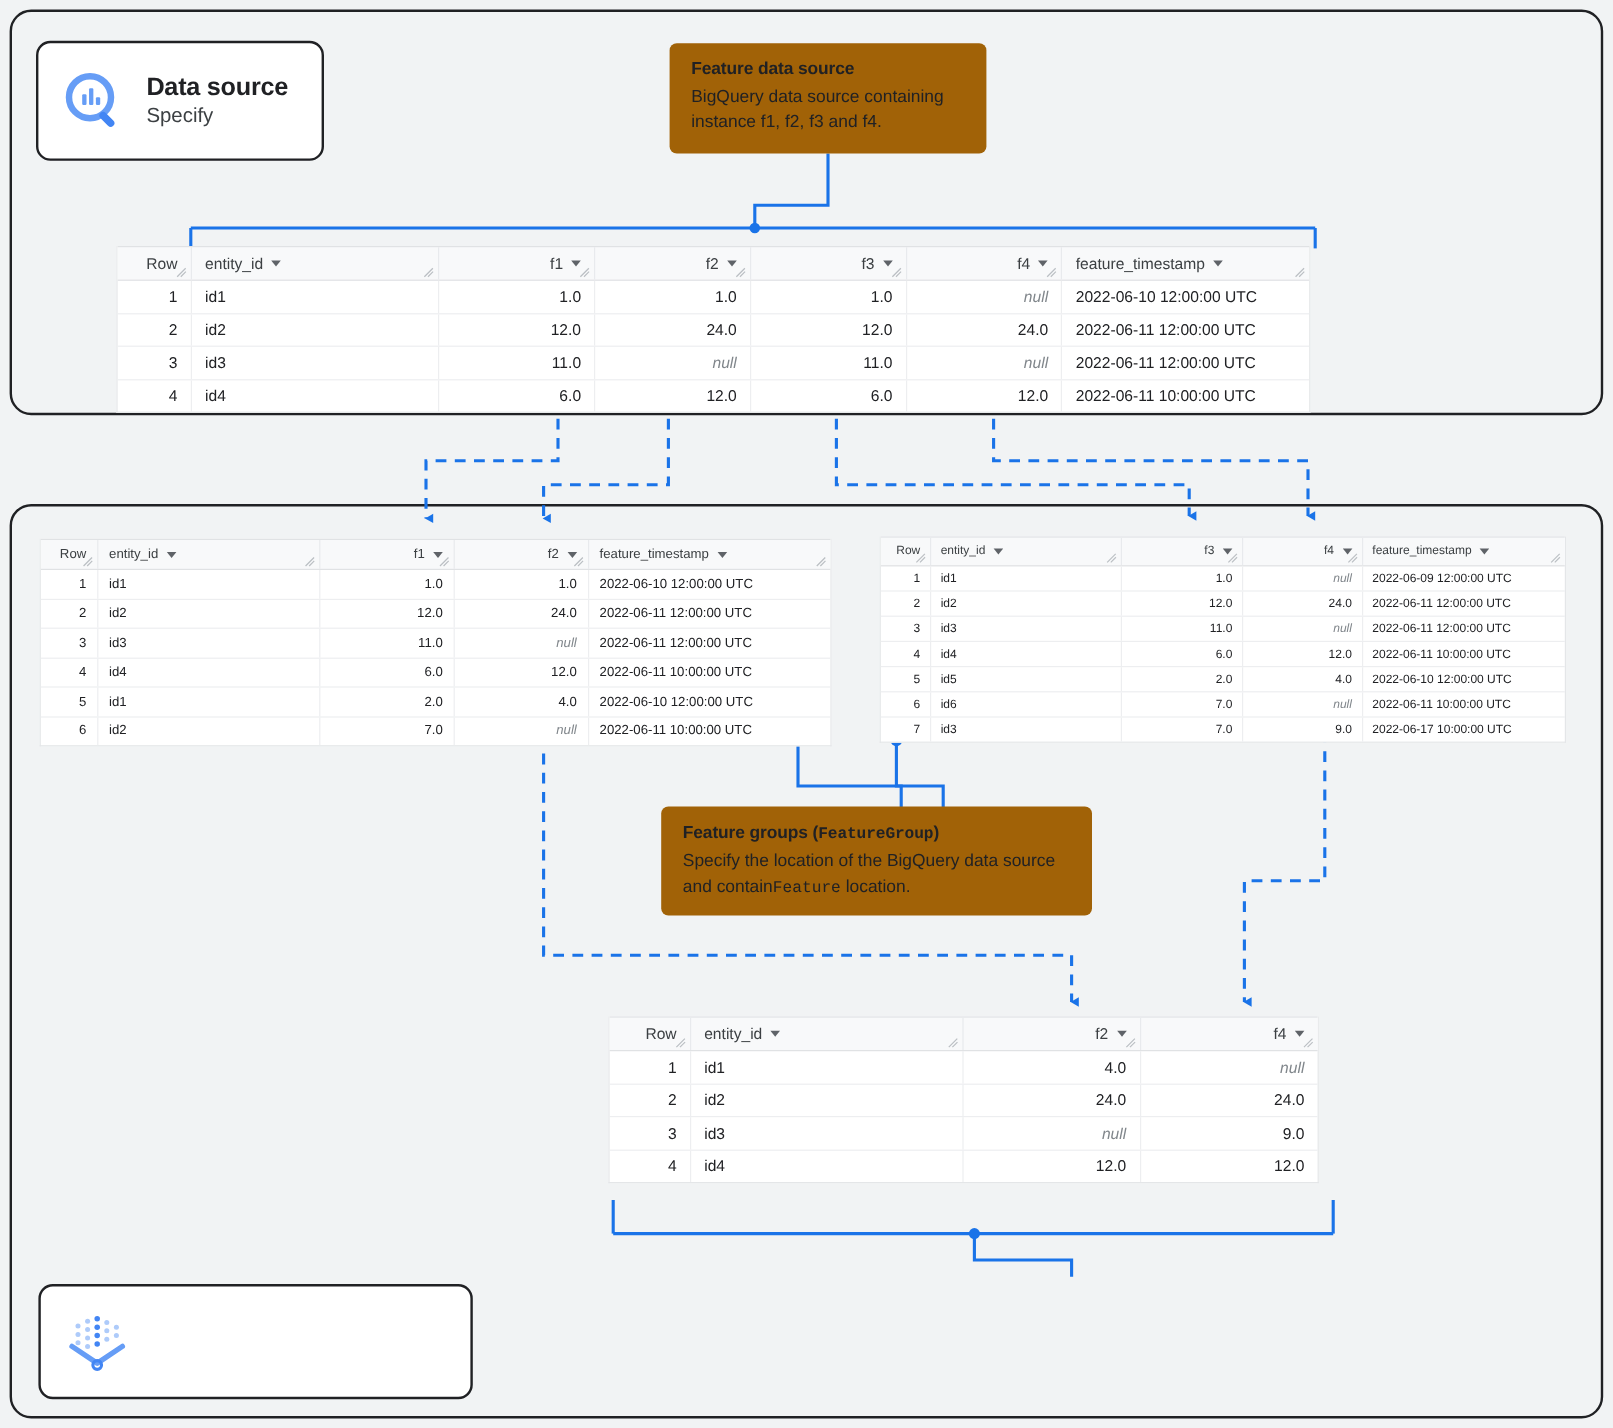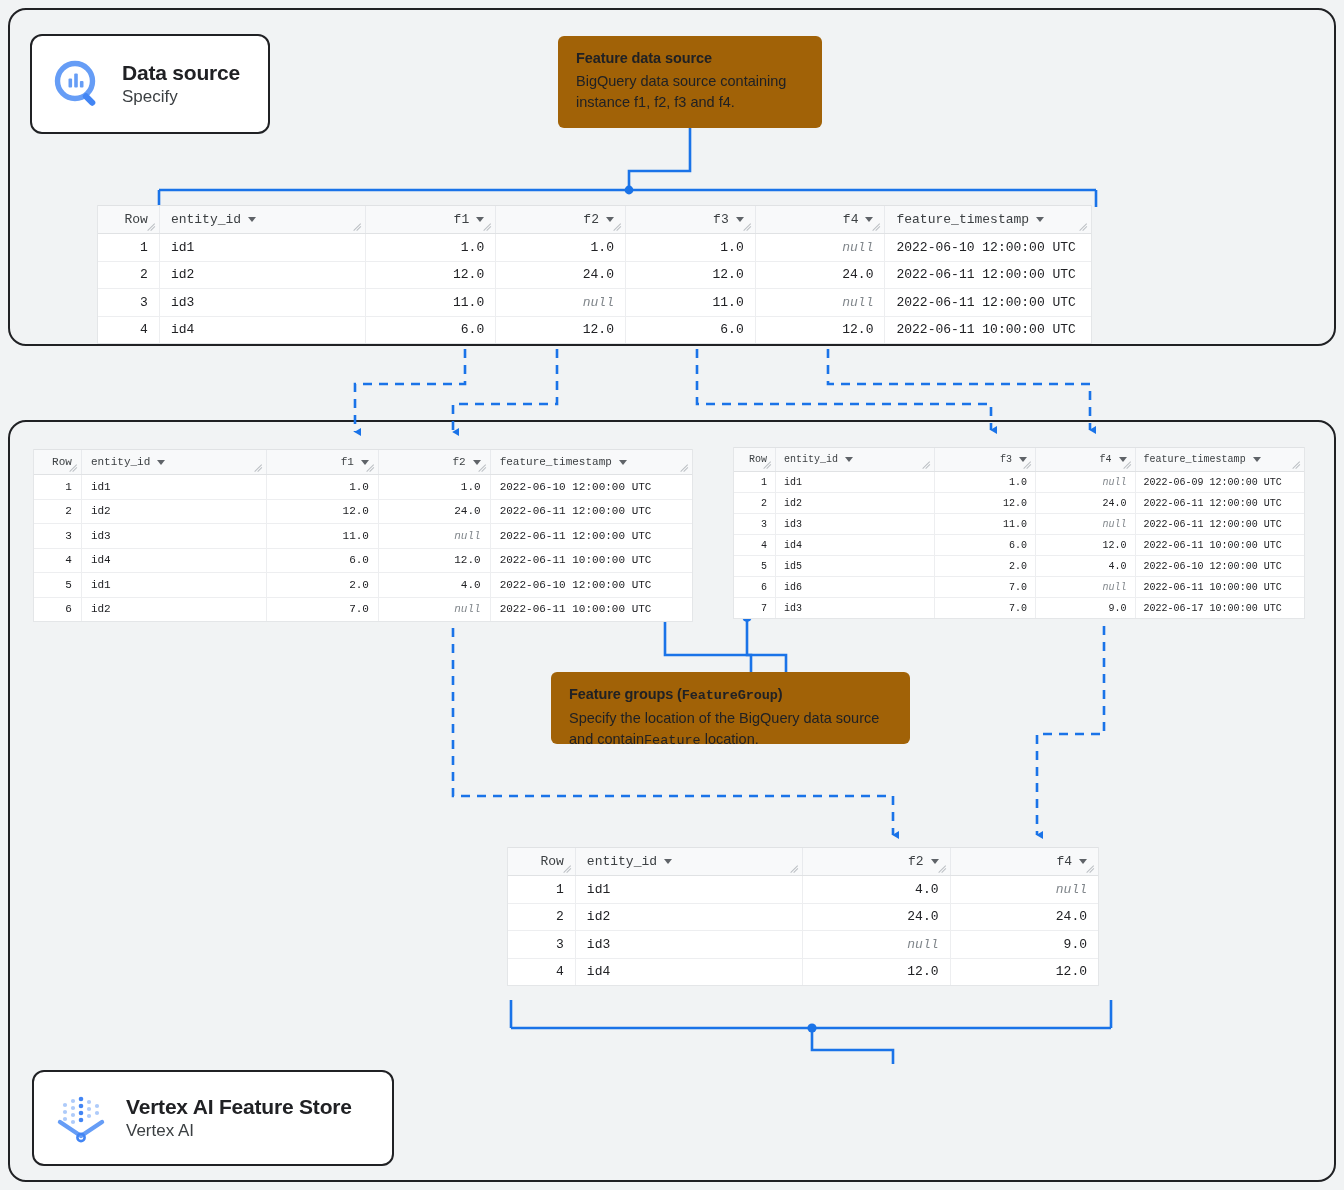--- a/index.html
+++ b/index.html
@@ -48,30 +48,30 @@
     background:#a16207;
     border-radius:6px;
     box-sizing:border-box;
     padding:14px 18px 15px 18px;
   }
   .callout-title{font-size:14.5px;font-weight:bold;color:#202124;margin-bottom:5px;letter-spacing:-0.1px;}
   .callout-title .mono{font-family:"Liberation Mono", monospace;font-size:13.5px;font-weight:bold;}
   .callout-body{font-size:14.5px;color:#202124;line-height:1.43;}
   .callout-body .mono{font-family:"Liberation Mono", monospace;font-size:13.5px;}
   #callout-fds{left:558px;top:36px;width:264px;height:92px;}
-  #callout-fg{left:551px;top:672px;width:359px;height:72px;}
+  #callout-fg{left:551px;top:672px;width:359px;height:91px;}
   #callout-fv{left:709px;top:1062px;width:362px;height:91px;}
 
   
   .bqtable{
     position:absolute;
     background:#ffffff;
     box-sizing:border-box;
     border-collapse:collapse;
-    font-family:Liberation Mono, monospace;
+    font-family:Liberation Sans, sans-serif;
     color:#202124;
     border:1px solid #e4e6e8;
     border-top:none;
   }
   .bqtable .hdr{
     display:flex;background:#f8f9fa;
     border-bottom:1px solid #e0e2e4;
     border-top:1px solid #e0e2e4;
   }
   .bqtable .hdr .cell{
@@ -237,24 +237,20 @@
         <g fill="#4285f4">
           <circle cx="29" cy="10" r="2.3"></circle>
             <circle cx="29" cy="17" r="2.3"></circle>
             <circle cx="29" cy="24" r="2.3"></circle>
             <circle cx="29" cy="31" r="2.3"></circle>
         </g>
         <path d="M8,33 L29,47 L50,33" fill="none" stroke="#669df6" stroke-width="4.4" stroke-linecap="round" stroke-linejoin="round"></path>
         <circle cx="29" cy="48.5" r="3.6" fill="none" stroke="#4285f4" stroke-width="2.6"></circle>
       </svg>
     </div>
-    <div class="product-text">
-      <div class="product-title">Vertex AI Feature Store</div>
-      <div class="product-sub">Vertex AI</div>
-    </div>
   </div>
 
   <div class="callout" id="callout-fds">
     <div class="callout-title">Feature data source</div>
     <div class="callout-body">BigQuery data source containing instance f1, f2, f3 and f4.</div>
   </div>
 
   <div class="callout" id="callout-fg">
     <div class="callout-title"><span>Feature groups (</span><span class="mono">FeatureGroup</span><span>)</span></div>
     <div class="callout-body"><span>Specify the location of the BigQuery data source and contain</span><span class="mono">Feature</span><span> location.</span></div>

